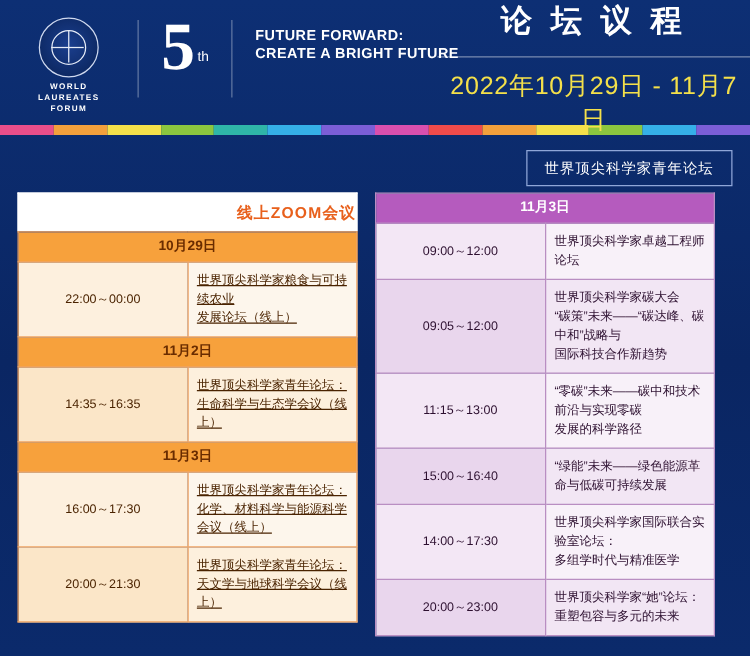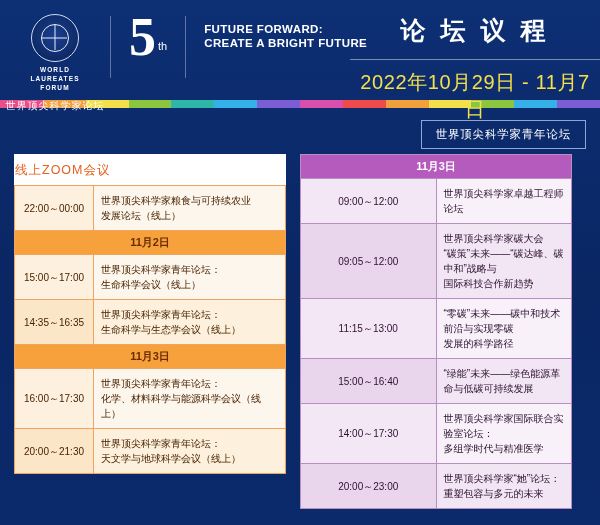--- a/index.html
+++ b/index.html
@@ -135,21 +135,21 @@
   }
 
   .header-right {
     position: absolute;
     right: 0;
     top: 0;
     width: 250px;
     text-align: center;
   }
   .title-main {
-    margin-top: 14px;
+    margin-top: 0;
     font-size: 25px;
     font-weight: bold;
     letter-spacing: 4px;
     color: #ffffff;
   }
   .title-rule {
     width: 250px;
     height: 1px;
     background: rgba(255,255,255,0.45);
     margin: 12px 0 0 0;
@@ -187,23 +187,23 @@
 
   
   .columns {
     display: flex;
     padding: 0 14px;
     gap: 14px;
   }
   .col { width: 272px; }
 
   .col-head {
-    text-align: left;
+    text-align: right;
     font-size: 12.5px;
-    font-weight: normal;
+    font-weight: bold;
     letter-spacing: 1px;
     padding: 7px 0 6px 0;
     border: 1px solid #ffffff;
     border-bottom: none;
   }
   .col-head.orange { color: #e8601c; background: #ffffff; }
   .col-head.purple { color: #ffffff; background: #7b2a86; }
 
   table.sched {
     width: 272px;
@@ -227,21 +227,21 @@
     text-align: center;
     font-weight: bold;
     font-size: 11px;
     padding: 4px 0;
   }
 
   
   .orange-wrap td { border: 1px solid #f0a463; color: #4a2300; }
   .orange-wrap tr.daterow td { background: #f7a13c; color: #6a2c00; border-color: #f0a463; }
   .orange-wrap td.time { background: #fdf0de; }
-  .orange-wrap td.desc { background: #fdf6ec; }
+  .orange-wrap td.desc { background: #fdf6ec; text-decoration: underline; }
   .orange-wrap tr.alt td.time { background: #fbe6c8; }
   .orange-wrap tr.alt td.desc { background: #fdf0dd; }
 
   
   .purple-wrap td { border: 1px solid #b98ec2; color: #2d1030; }
   .purple-wrap tr.daterow td { background: #b55bbe; color: #ffffff; border-color: #b98ec2; }
   .purple-wrap td.time { background: #f3e7f5; }
   .purple-wrap td.desc { background: #f8f1f9; }
   .purple-wrap tr.alt td.time { background: #e9d6ed; }
   .purple-wrap tr.alt td.desc { background: #f2e6f4; }
@@ -254,21 +254,20 @@
 <div class="page">
 
   <div class="header">
     <div class="logo-block">
       <div class="logo-emblem">
         <div class="globe"></div>
       </div>
       <div class="logo-en">WORLD</div>
       <div class="logo-en">LAUREATES</div>
       <div class="logo-en">FORUM</div>
-      <div class="logo-cn">世界顶尖科学家论坛</div>
     </div>
 
     <div class="header-divider"></div>
 
     <div class="fifth-block">
       <div class="fifth-num">5</div>
       <div class="fifth-th">th</div>
     </div>
 
     <div class="header-divider2"></div>
@@ -305,36 +304,32 @@
   <div class="note-row">
     <div class="note-box">世界顶尖科学家青年论坛</div>
   </div>
 
   <div class="columns">
     <div class="col">
       <div class="col-head orange">线上ZOOM会议</div>
       <div class="orange-wrap">
         <table class="sched" id="left-table">
             <tbody>
+              <tr class="daterow">
+                <td colspan="2">10月29日</td>
+              </tr>
               <tr>
                 <td class="time">22:00～00:00</td>
                 <td class="desc">
                   <span class="sub-line">世界顶尖科学家粮食与可持续农业</span>
                   <span class="sub-line">发展论坛（线上）</span>
                 </td>
               </tr>
               <tr class="daterow">
                 <td colspan="2">11月2日</td>
-              </tr>
-              <tr>
-                <td class="time">15:00～17:00</td>
-                <td class="desc">
-                  <span class="sub-line">世界顶尖科学家青年论坛：</span>
-                  <span class="sub-line">生命科学会议（线上）</span>
-                </td>
               </tr>
               <tr class="alt">
                 <td class="time">14:35～16:35</td>
                 <td class="desc">
                   <span class="sub-line">世界顶尖科学家青年论坛：</span>
                   <span class="sub-line">生命科学与生态学会议（线上）</span>
                 </td>
               </tr>
               <tr class="daterow">
                 <td colspan="2">11月3日</td>

